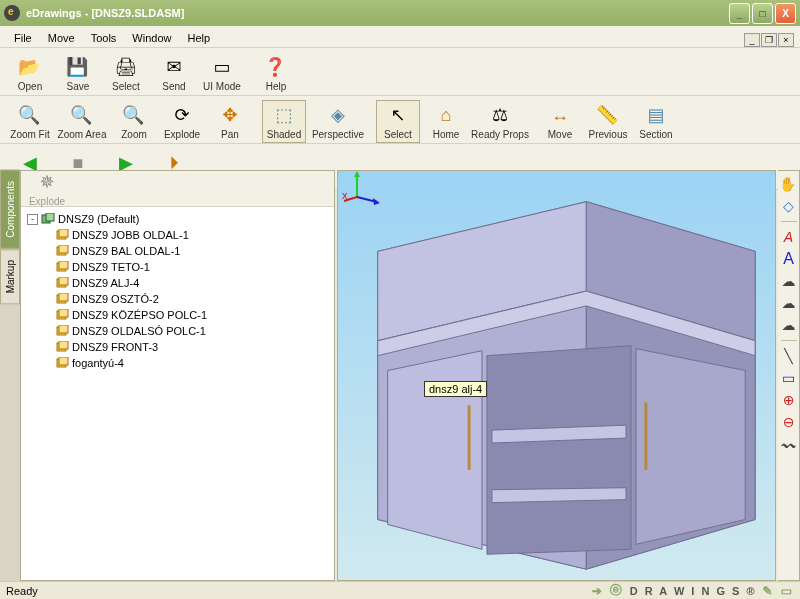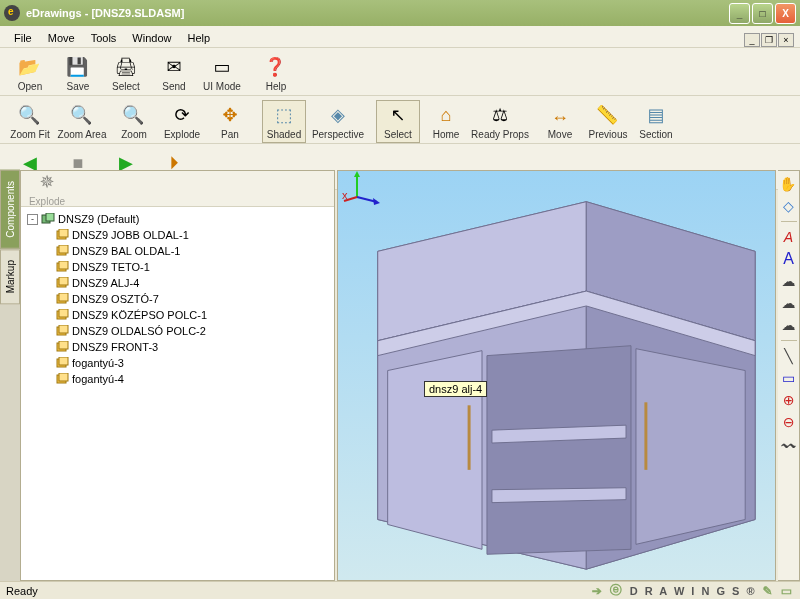--- a/index.html
+++ b/index.html
@@ -273,61 +273,51 @@
           <span class="txt">DNSZ9 ALJ-4</span>
         </div>
         <div class="tree-row">
           <span class="indent" style="width:28px;"></span>
           <span class="pico">
             <svg width="14" height="12">
               <rect x="2" y="2" width="9" height="8" fill="#f3c34a" stroke="#a07810"></rect>
               <rect x="4" y="0" width="9" height="8" fill="#ffe08a" stroke="#a07810"></rect>
             </svg>
           </span>
-          <span class="txt">DNSZ9 OSZTÓ-7</span>
+          <span class="txt">DNSZ9 OSZTÓ-2</span>
         </div>
         <div class="tree-row">
           <span class="indent" style="width:28px;"></span>
           <span class="pico">
             <svg width="14" height="12">
               <rect x="2" y="2" width="9" height="8" fill="#f3c34a" stroke="#a07810"></rect>
               <rect x="4" y="0" width="9" height="8" fill="#ffe08a" stroke="#a07810"></rect>
             </svg>
           </span>
           <span class="txt">DNSZ9 KÖZÉPSO POLC-1</span>
         </div>
         <div class="tree-row">
           <span class="indent" style="width:28px;"></span>
           <span class="pico">
             <svg width="14" height="12">
               <rect x="2" y="2" width="9" height="8" fill="#f3c34a" stroke="#a07810"></rect>
               <rect x="4" y="0" width="9" height="8" fill="#ffe08a" stroke="#a07810"></rect>
             </svg>
           </span>
-          <span class="txt">DNSZ9 OLDALSÓ POLC-2</span>
+          <span class="txt">DNSZ9 OLDALSÓ POLC-1</span>
         </div>
         <div class="tree-row">
           <span class="indent" style="width:28px;"></span>
           <span class="pico">
             <svg width="14" height="12">
               <rect x="2" y="2" width="9" height="8" fill="#f3c34a" stroke="#a07810"></rect>
               <rect x="4" y="0" width="9" height="8" fill="#ffe08a" stroke="#a07810"></rect>
             </svg>
           </span>
           <span class="txt">DNSZ9 FRONT-3</span>
-        </div>
-        <div class="tree-row">
-          <span class="indent" style="width:28px;"></span>
-          <span class="pico">
-            <svg width="14" height="12">
-              <rect x="2" y="2" width="9" height="8" fill="#f3c34a" stroke="#a07810"></rect>
-              <rect x="4" y="0" width="9" height="8" fill="#ffe08a" stroke="#a07810"></rect>
-            </svg>
-          </span>
-          <span class="txt">fogantyú-3</span>
         </div>
         <div class="tree-row">
           <span class="indent" style="width:28px;"></span>
           <span class="pico">
             <svg width="14" height="12">
               <rect x="2" y="2" width="9" height="8" fill="#f3c34a" stroke="#a07810"></rect>
               <rect x="4" y="0" width="9" height="8" fill="#ffe08a" stroke="#a07810"></rect>
             </svg>
           </span>
           <span class="txt">fogantyú-4</span>

